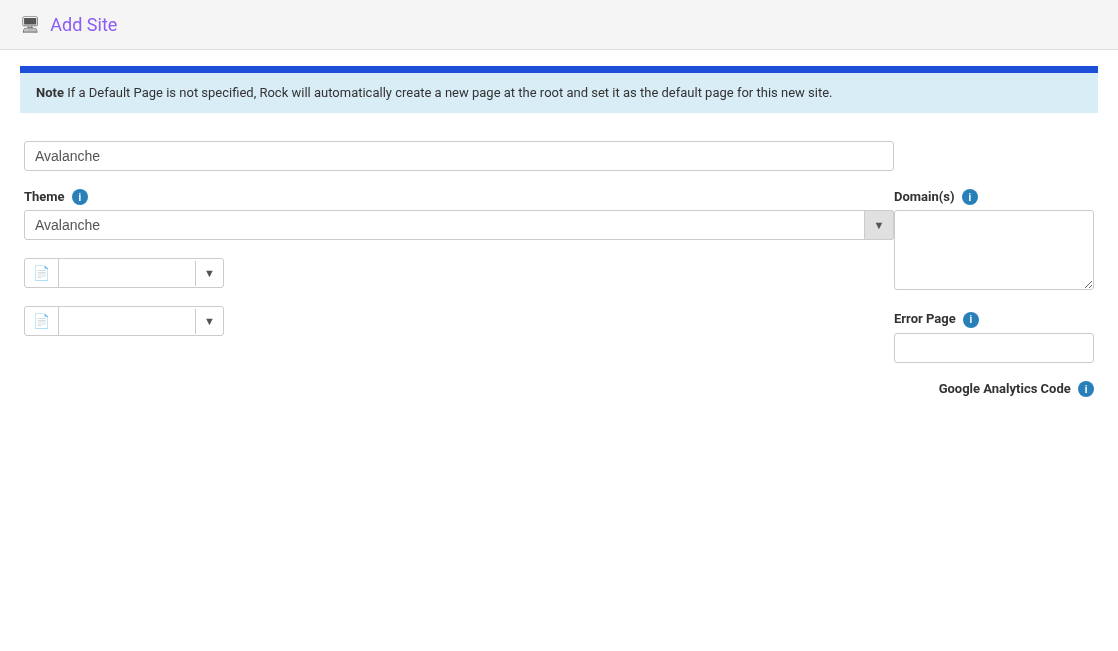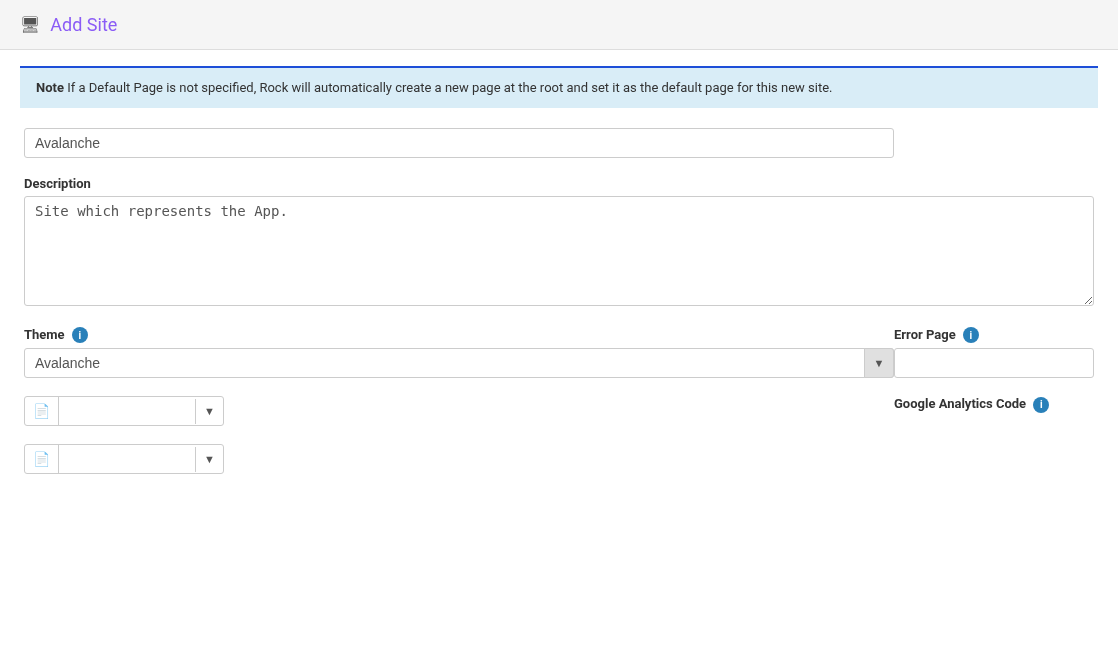--- a/index.html
+++ b/index.html
@@ -40,23 +40,23 @@
 
     
     .content-area {
       padding: 16px 20px;
       background: #fff;
     }
 
     
     .note-banner {
       background: #d9edf7;
-      border-top: 2px solid #1d4ed8;
+      border-top: 7px solid #1d4ed8;
       padding: 10px 16px;
-      margin-bottom: 20px;
+      margin-bottom: 28px;
       font-size: 13px;
       color: #333;
       line-height: 1.5;
     }
 
     .note-banner strong {
       font-weight: 700;
     }
 
     
@@ -235,20 +235,21 @@
       color: #555;
       background: #fff;
       outline: none;
     }
 
     .google-analytics-label {
       font-weight: 700;
       font-size: 13px;
       color: #333;
       margin-bottom: 12px;
+      text-align: right;
     }
   </style>
 </head>
 <body>
 
 <div class="page-wrapper">
 
   <div class="page-header">
     <span class="page-header-icon">🖥</span>
     <span class="page-header-title">Add Site</span>
@@ -260,24 +261,20 @@
       <strong>Note</strong>
       <span>If a Default Page is not specified, Rock will automatically create a new page at the root and set it as the default page for this new site.</span>
     </div>
 
     <div class="form-section">
 
       <div class="form-group">
         <input type="text" class="form-control name-field" value="Avalanche" style="">
       </div>
 
-      <div class="form-group">
-        <label class="form-label">Description</label>
-        <textarea class="form-control description-field" style="">Site which represents the App.</textarea>
-      </div>
 
       <div class="two-col-row">
 
         <div class="col-left">
           <div class="form-group">
             <label class="form-label">
               <span>Theme</span>
               <span class="info-icon">i</span>
             </label>
             <div class="select-wrapper full-width">
@@ -303,20 +300,27 @@
             <div class="page-picker">
               <span class="page-picker-icon">📄</span>
               <span class="page-picker-value"></span>
               <span class="page-picker-arrow">▼</span>
             </div>
           </div>
         </div>
 
         <div class="col-right">
 
+          <div class="form-group">
+            <label class="form-label">
+              <span>Domain(s)</span>
+              <span class="info-icon">i</span>
+            </label>
+            <textarea class="domain-field" style=""></textarea>
+          </div>
 
           <div class="form-group">
             <label class="form-label">
               <span>Error Page</span>
               <span class="info-icon">i</span>
             </label>
             <input type="text" class="error-page-input" value="" style="">
           </div>
 
           <div class="form-group">

